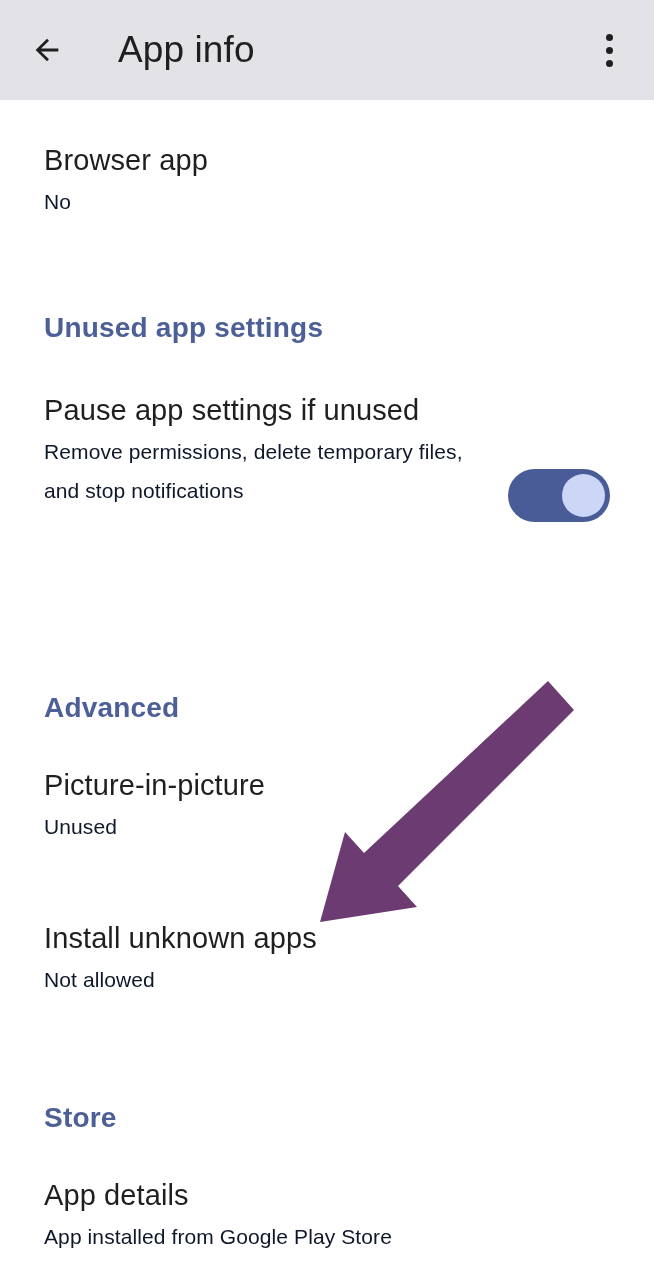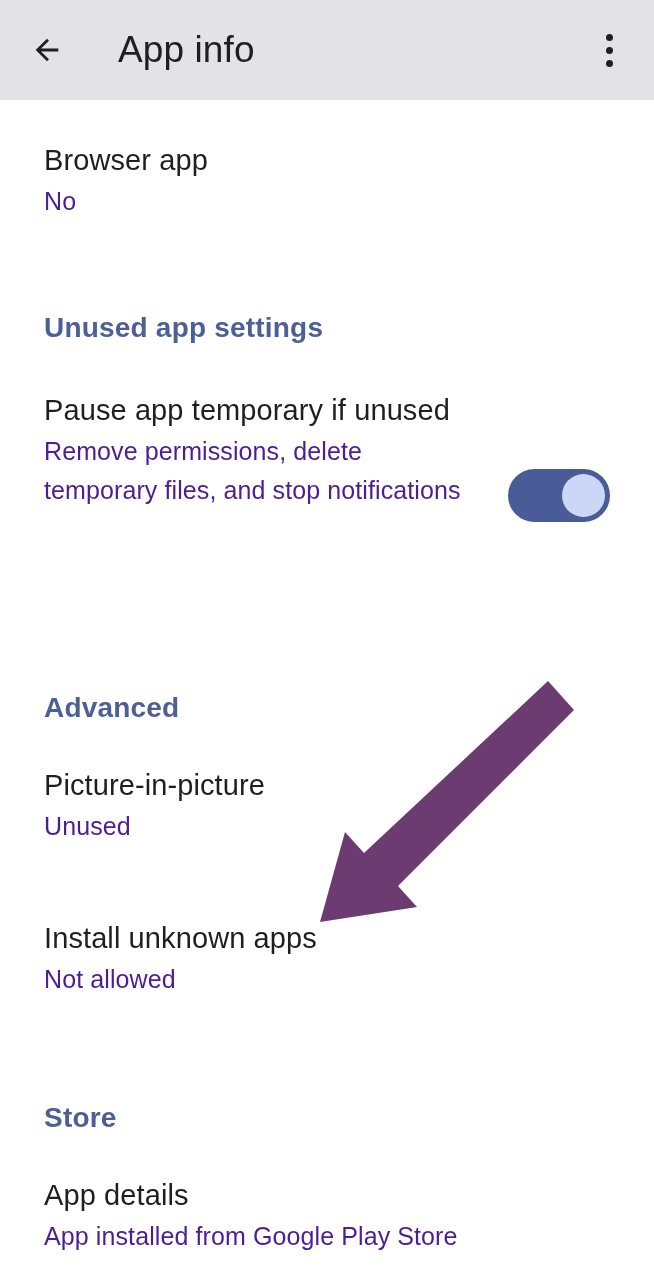--- a/index.html
+++ b/index.html
@@ -82,22 +82,22 @@
     cursor: pointer;
   }
 
   .row-title {
     font-size: 29px;
     color: #1f1f1f;
     line-height: 40px;
     letter-spacing: 0.1px;
   }
   .row-sub {
-    font-size: 25px;
-    color: #4c1d95;
+    font-size: 21px;
+    color: #0f172a;
     line-height: 39px;
     letter-spacing: 0.1px;
     margin-top: 2px;
   }
 
   .section-header {
     position: absolute;
     left: 0;
     width: 654px;
     box-sizing: border-box;
@@ -167,21 +167,21 @@
 
   <div class="row" style="top:40px;">
     <div class="row-title">Browser app</div>
     <div class="row-sub">No</div>
   </div>
 
   <div class="section-header" style="top:212px;">Unused app settings</div>
 
   <div class="row switch-row" style="top:290px;">
     <div class="texts">
-      <div class="row-title">Pause app temporary if unused</div>
+      <div class="row-title">Pause app settings if unused</div>
       <div class="row-sub">Remove permissions, delete temporary files, and stop notifications</div>
     </div>
     <div class="switch">
       <div class="thumb"></div>
     </div>
   </div>
 
   <div class="section-header" style="top:592px;">Advanced</div>
 
   <div class="row" style="top:665px;">

